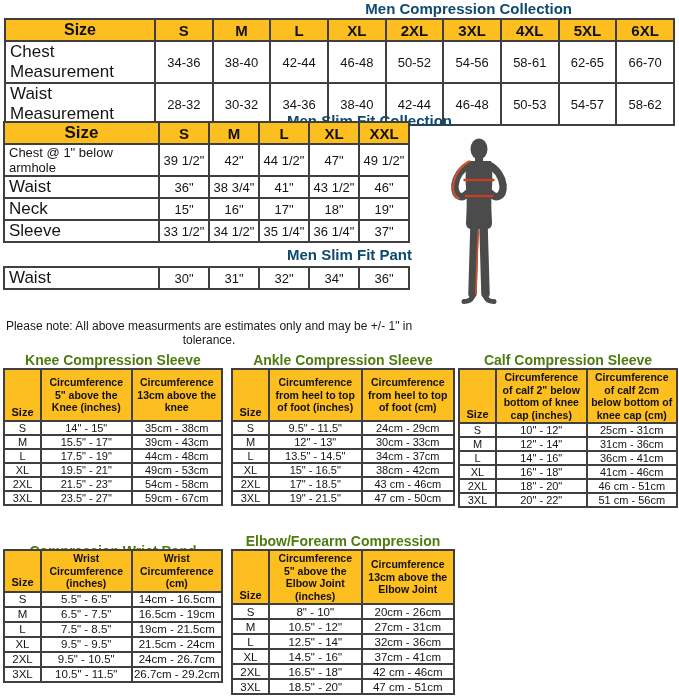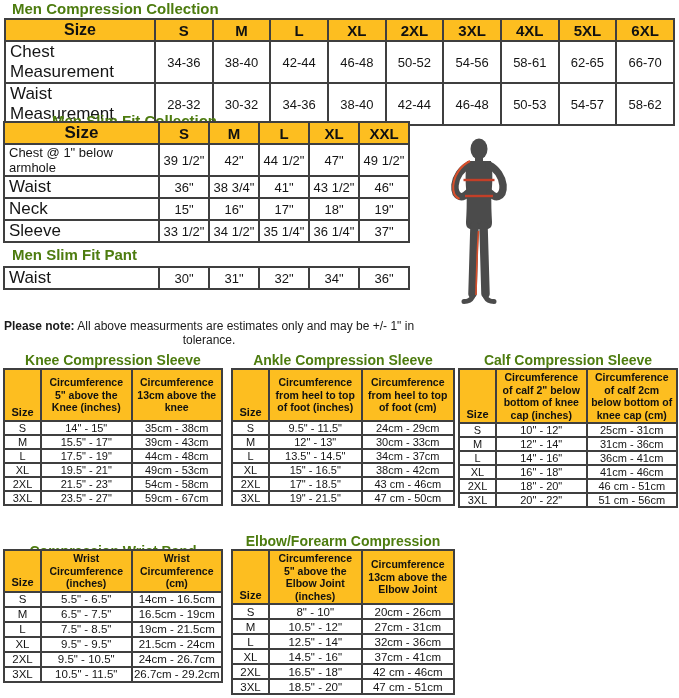--- a/index.html
+++ b/index.html
@@ -9,21 +9,21 @@
     --figure-body:#4B4B4B;
     --figure-line:#D94F2B;
   }
   *{box-sizing:border-box;margin:0;padding:0;}
   html,body{background:#fff;}
   body{font-family:"Liberation Sans", sans-serif;color:var(--ink);}
   #canvas{position:relative;width:679px;height:698px;background:#fff;overflow:hidden;}
 
   .abs{position:absolute;}
 
-  .big-title{font-weight:bold;font-size:15px;text-align:left;color:#4d7c0f;padding-left:12px;}
+  .big-title{font-weight:bold;font-size:15px;text-align:right;color:#0c4a6e;padding-left:12px;}
   .small-title{font-weight:bold;font-size:14px;text-align:center;color:#4d7c0f;}
 
   table{border-collapse:collapse;table-layout:fixed;background:#fff;}
   th,td{border:2px solid var(--border);text-align:center;vertical-align:middle;overflow:hidden;padding:0;}
   th{background:var(--yellow);font-weight:bold;color:#111;}
 
   
   .t1{width:671px;}
   .t1 th{height:22px;font-size:15px;}
   .t1 th:first-child{width:150px;font-size:16px;}
@@ -39,21 +39,21 @@
   .t2 tbody tr:first-child td{height:17px;}
   .t2 tbody tr:first-child td:first-child{font-size:13px;}
 
   
   .t3{width:407px;}
   .t3 td{height:19px;font-size:13px;}
   .t3 td:first-child{width:155px;text-align:left;font-size:17px;padding-left:4px;}
 
   
   .note{font-size:12px;line-height:14px;text-align:center;color:#1a1a1a;}
-  .note .b{font-weight:bold;}
+  .note .b{font-weight:normal;}
 
   
   .ts{width:220px;}
   .ts.wide{width:224px;}
   .ts th{font-size:10.5px;line-height:12.5px;padding:1px 2px;color:#111;}
   .ts th:first-child{width:37px;vertical-align:bottom;font-size:11px;padding-bottom:2px;}
   .ts td{font-size:11px;}
   .ts.h-tall th{height:52px;}
   .ts.h-tall td{height:13px;}
   .ts.h-short th{height:38px;}

